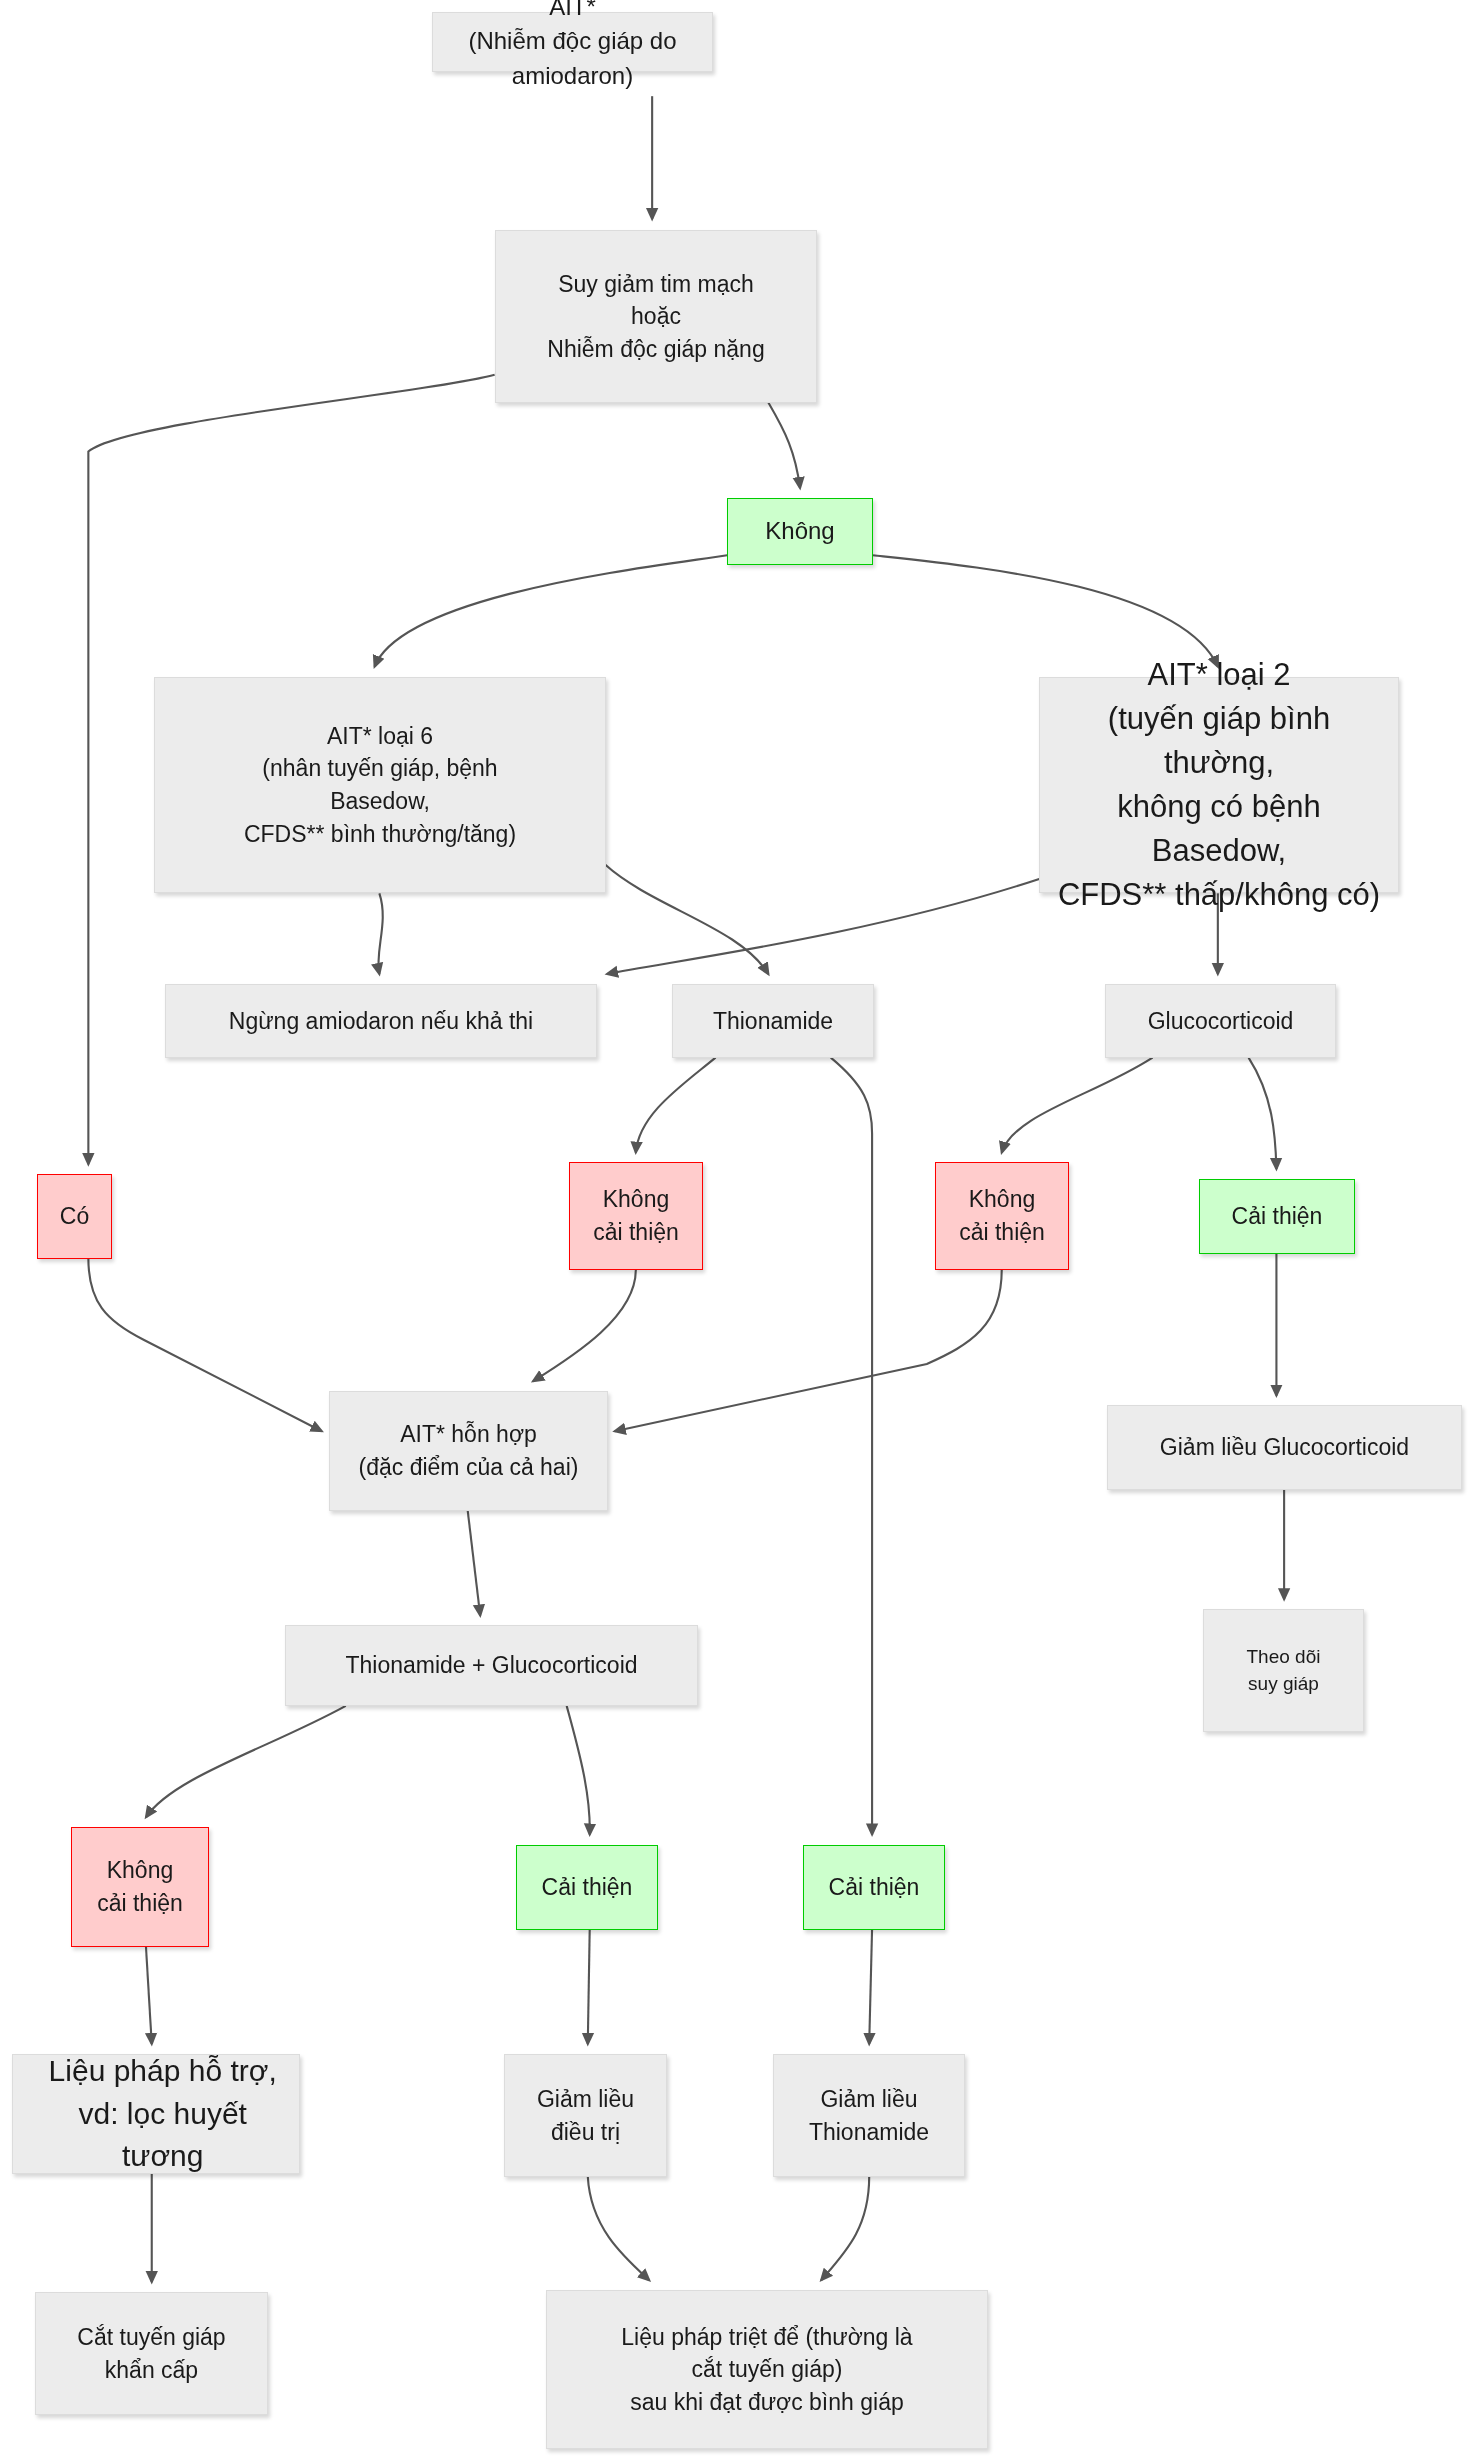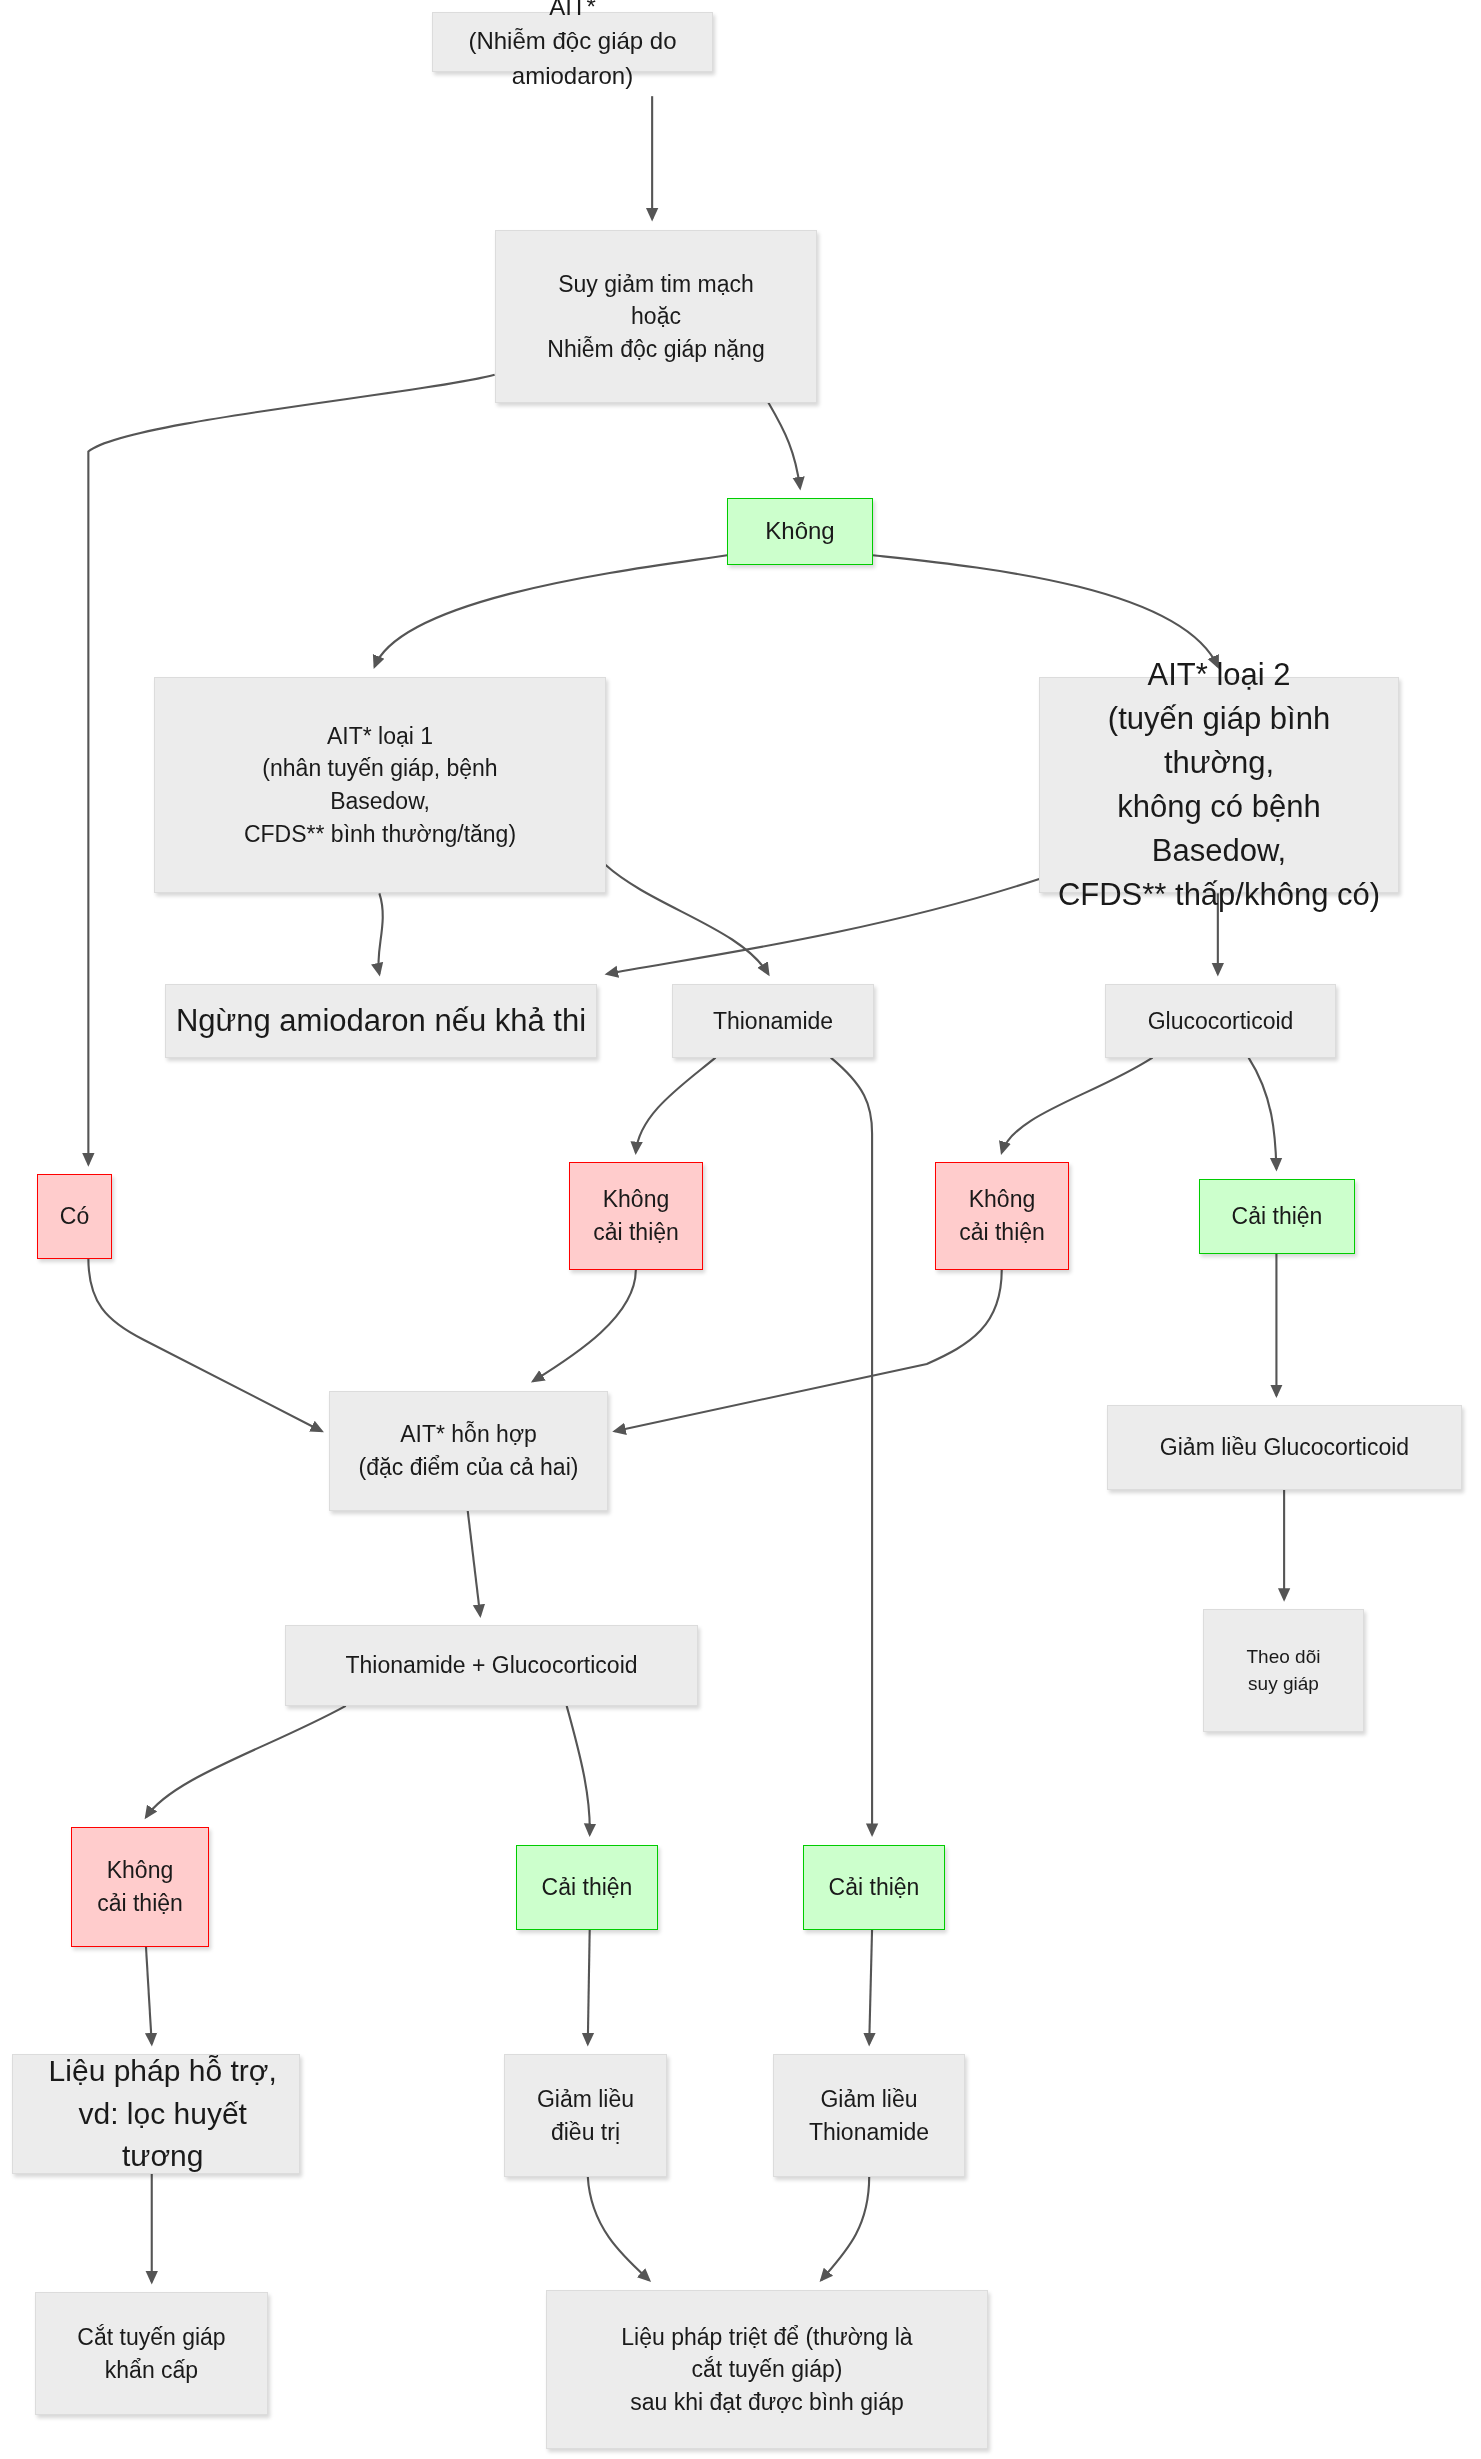--- a/index.html
+++ b/index.html
@@ -74,29 +74,29 @@
       </g>
   </svg>
 
   <div id="node-layer">
       <div class="node n-default" style="left: 432px; top: 11.5px; width: 281px; height: 60px; font-size: 24px;">AIT*
 (Nhiễm độc giáp do amiodaron)</div>
       <div class="node n-default" style="left: 495px; top: 230px; width: 322px; height: 173px; font-size: 23px;">Suy giảm tim mạch
 hoặc
 Nhiễm độc giáp nặng</div>
       <div class="node n-green" style="left: 727px; top: 498px; width: 146px; height: 67px; font-size: 24px;">Không</div>
-      <div class="node n-default" style="left: 154px; top: 677px; width: 452px; height: 216px; font-size: 23px;">AIT* loại 1
+      <div class="node n-default" style="left: 154px; top: 677px; width: 452px; height: 216px; font-size: 23px;">AIT* loại 6
 (nhân tuyến giáp, bệnh
 Basedow,
 CFDS** bình thường/tăng)</div>
       <div class="node n-default" style="left: 1039px; top: 677px; width: 360px; height: 216px; font-size: 31px;">AIT* loại 2
 (tuyến giáp bình thường,
 không có bệnh Basedow,
 CFDS** thấp/không có)</div>
-      <div class="node n-default" style="left: 165px; top: 984px; width: 432px; height: 74px; font-size: 31px;">Ngừng amiodaron nếu khả thi</div>
+      <div class="node n-default" style="left: 165px; top: 984px; width: 432px; height: 74px; font-size: 23px;">Ngừng amiodaron nếu khả thi</div>
       <div class="node n-default" style="left: 672px; top: 984px; width: 202px; height: 74px; font-size: 23px;">Thionamide</div>
       <div class="node n-default" style="left: 1105px; top: 984px; width: 231px; height: 74px; font-size: 23px;">Glucocorticoid</div>
       <div class="node n-red" style="left: 37px; top: 1174px; width: 75px; height: 85px; font-size: 23px;">Có</div>
       <div class="node n-red" style="left: 569px; top: 1162px; width: 134px; height: 108px; font-size: 23px;">Không
 cải thiện</div>
       <div class="node n-red" style="left: 935px; top: 1162px; width: 134px; height: 108px; font-size: 23px;">Không
 cải thiện</div>
       <div class="node n-green" style="left: 1199px; top: 1179px; width: 156px; height: 75px; font-size: 23px;">Cải thiện</div>
       <div class="node n-default" style="left: 329px; top: 1391px; width: 279px; height: 120px; font-size: 23px;">AIT* hỗn hợp
 (đặc điểm của cả hai)</div>

